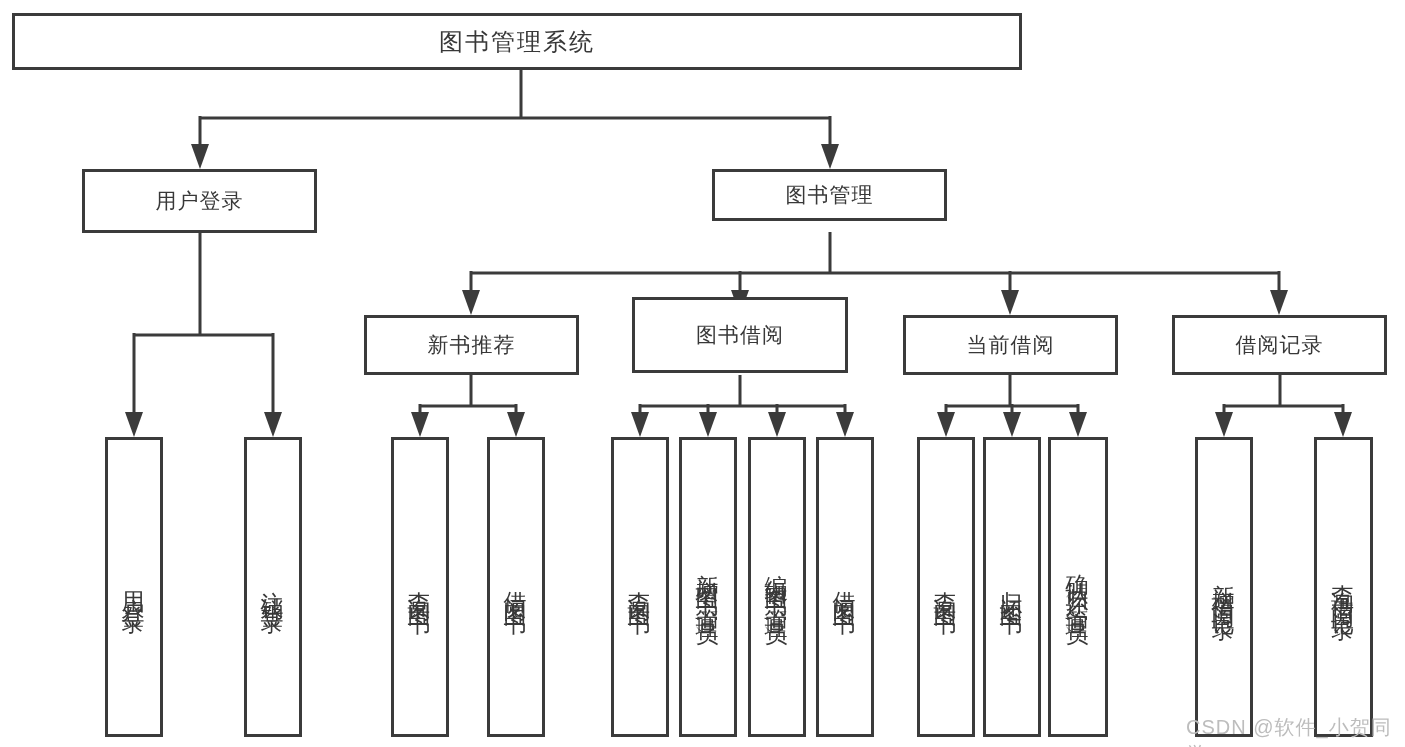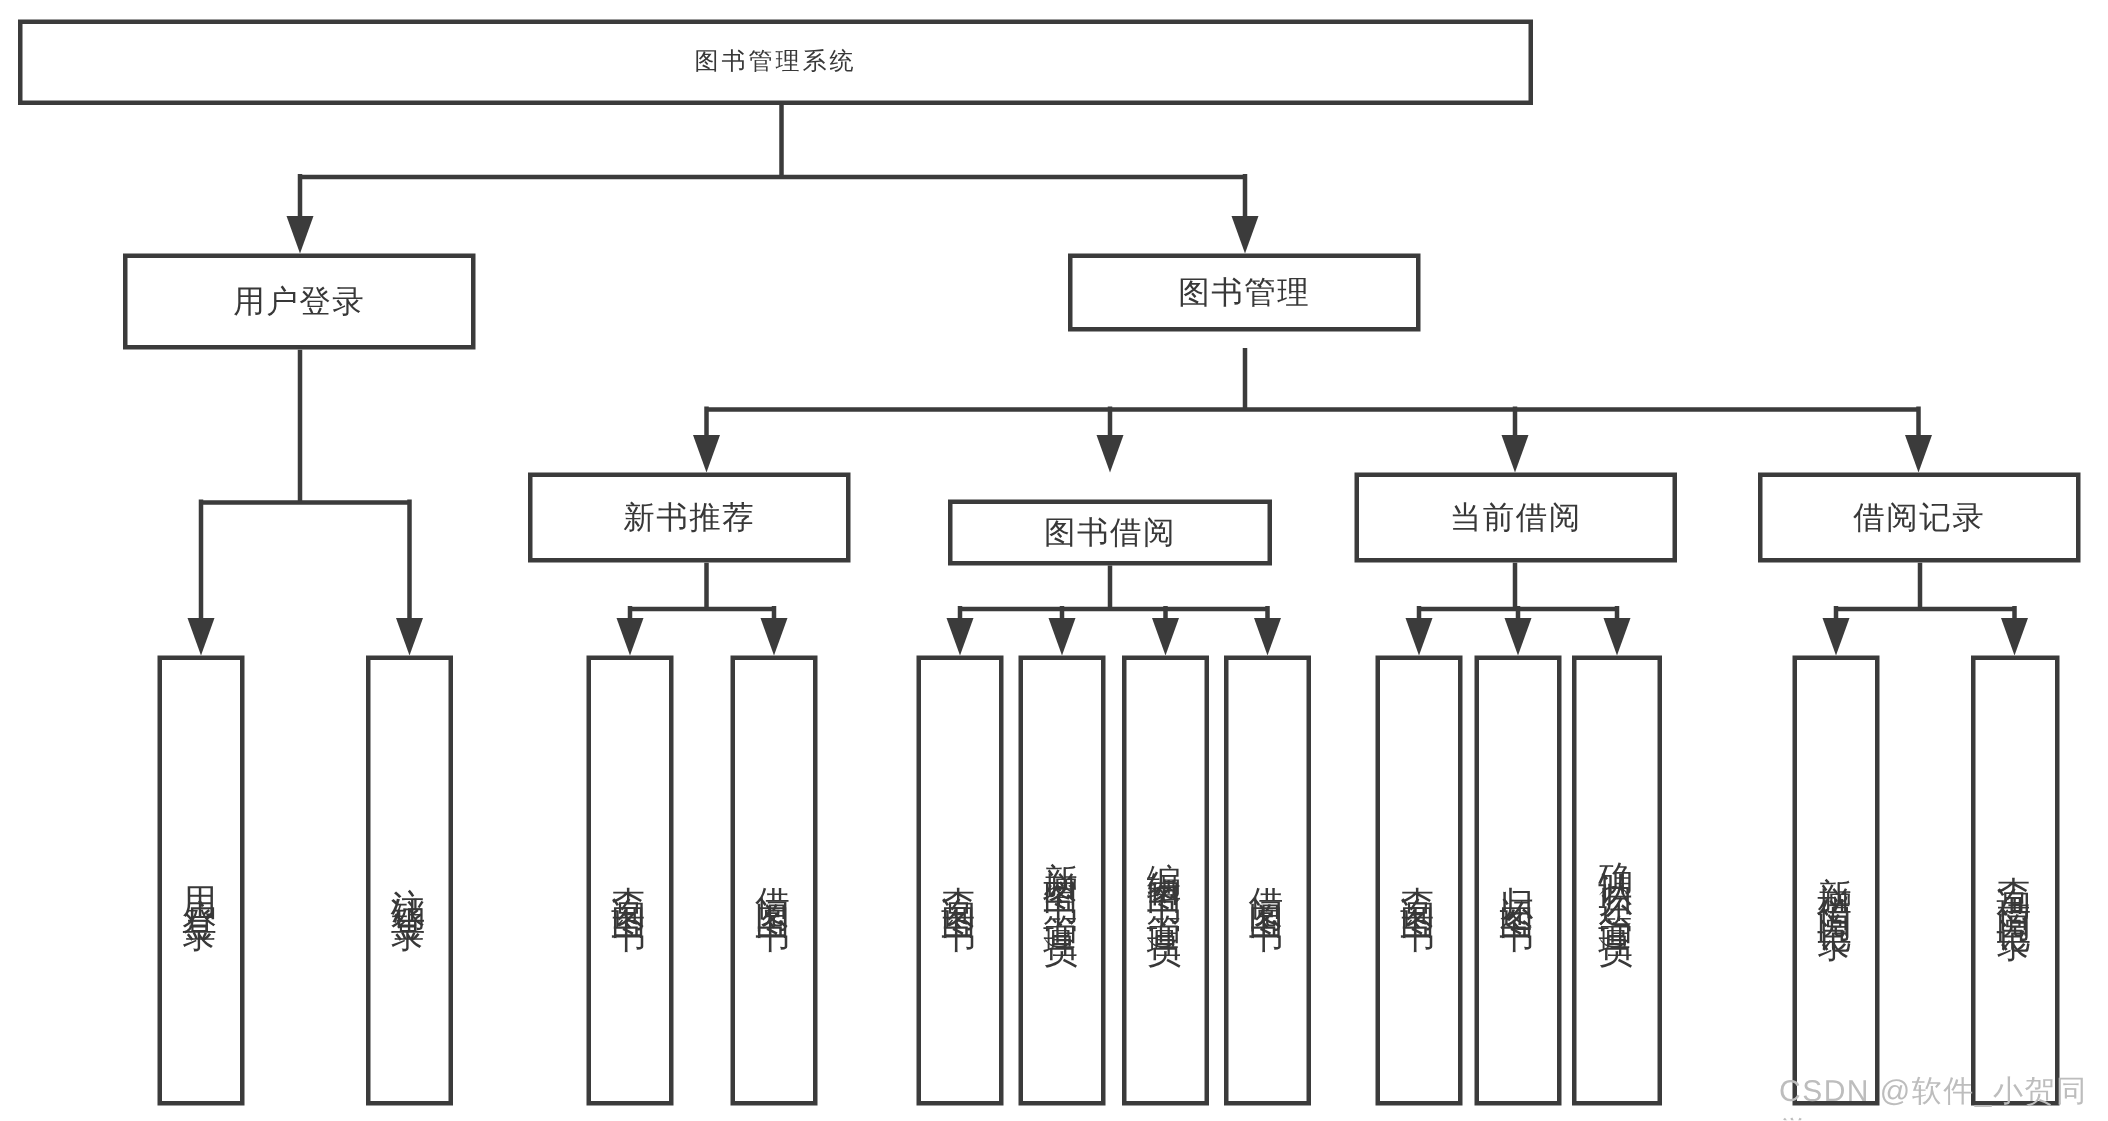--- a/index.html
+++ b/index.html
@@ -8,21 +8,21 @@
     font-family:"Liberation Sans", sans-serif; overflow:hidden;
   }
   svg.wires { position:absolute; left:0; top:0; width:1405px; height:747px; }
   .node {
     position:absolute; box-sizing:border-box; background:#ffffff;
     border:3px solid #3b3b3b; color:#383838;
     display:flex; align-items:center; justify-content:center;
     text-align:center; white-space:nowrap;
   }
   .node.h  { font-size:21px; letter-spacing:1px; }
-  .node.hl { font-size:16px; letter-spacing:2px; }
+  .node.hl { font-size:24px; letter-spacing:2px; }
   .node.v  {
     writing-mode:vertical-rl; text-orientation:mixed;
     font-size:23px; letter-spacing:7px; white-space:normal;
   }
   .watermark {
     position:absolute; left:1186px; top:714px;
     font-size:20px; letter-spacing:1px; color:#bdbdbd; z-index:5;
   }
 </style>
 </head>
@@ -61,22 +61,22 @@
       <polygon points="1215,412 1233,412 1224,437"></polygon>
       <polygon points="1334,412 1352,412 1343,437"></polygon>
     </g>
   </svg>
 
   <div class="node hl" style="left:12px; top:13px; width:1010px; height:57px">图书管理系统</div>
 
   <div class="node h" style="left:82px; top:169px; width:235px; height:64px">用户登录</div>
   <div class="node h" style="left:712px; top:169px; width:235px; height:52px">图书管理</div>
 
-  <div class="node h" style="left:352px; top:315px; width:215px; height:60px">新书推荐</div>
-  <div class="node h" style="left:632px; top:333px; width:216px; height:44px">图书借阅</div>
+  <div class="node h" style="left:364px; top:315px; width:215px; height:60px">新书推荐</div>
+  <div class="node h" style="left:632px; top:297px; width:216px; height:76px">图书借阅</div>
   <div class="node h" style="left:903px; top:315px; width:215px; height:60px">当前借阅</div>
   <div class="node h" style="left:1172px; top:315px; width:215px; height:60px">借阅记录</div>
 
   <div class="node v" style="left:105px; top:437px; width:58px; height:300px">用户登录</div>
   <div class="node v" style="left:244px; top:437px; width:58px; height:300px">注销登录</div>
 
   <div class="node v" style="left:391px; top:437px; width:58px; height:300px">查询图书</div>
   <div class="node v" style="left:487px; top:437px; width:58px; height:300px">借阅图书</div>
 
   <div class="node v" style="left:611px; top:437px; width:58px; height:300px">查询图书</div>

